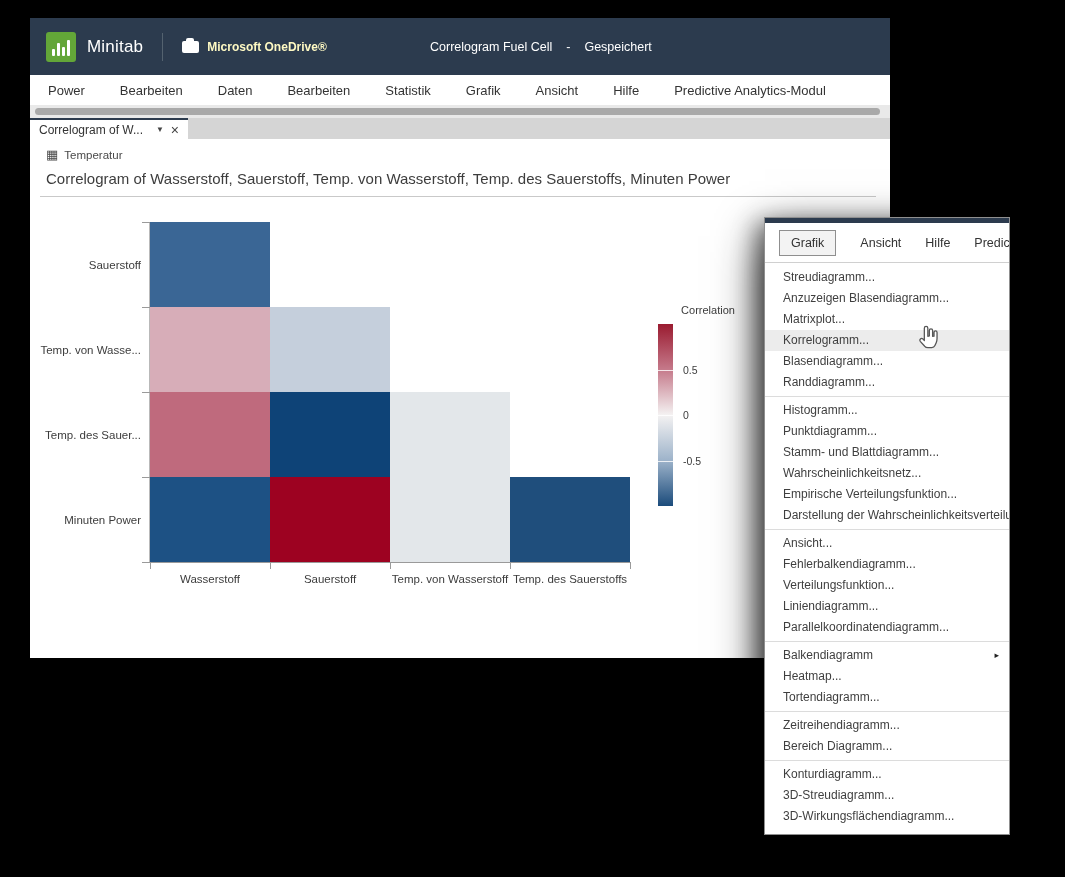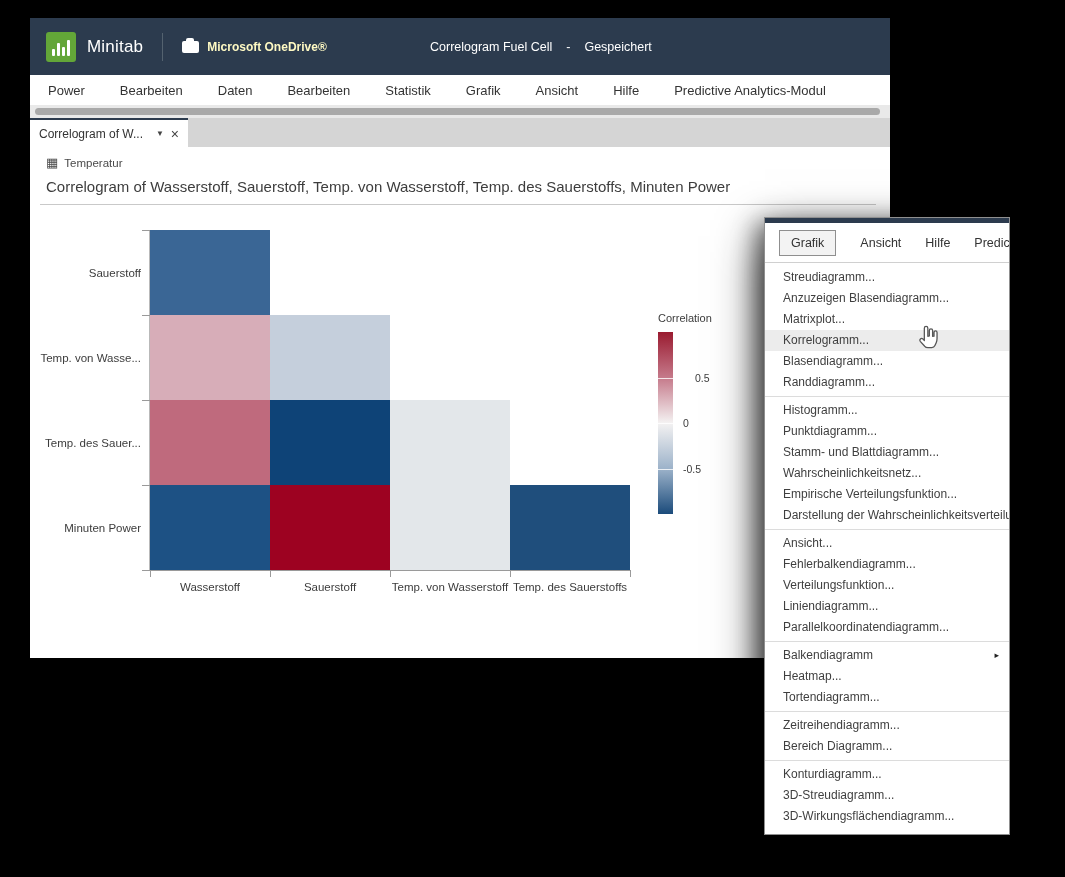--- a/index.html
+++ b/index.html
@@ -19,21 +19,21 @@
   .folder-icon:before{content:"";position:absolute;top:-3px;left:4px;width:8px;height:3px;background:#fff;
                       border-radius:2px 2px 0 0;}
   .storage-label{color:#fef9c3;font-size:12px;font-weight:bold;}
   .doc-title{position:absolute;left:400px;top:0;height:57px;display:flex;align-items:center;gap:14px;
              color:#fff;font-size:12.5px;justify-content:flex-end;}
   .menubar{height:30px;display:flex;align-items:center;gap:35px;padding-left:18px;font-size:13px;color:#333;
            background:#fff;}
   .mb-item{cursor:default;white-space:nowrap;}
   .toolbar-strip{height:13px;background:#e9e9e9;display:flex;align-items:center;}
   .toolbar-bar{height:7px;width:845px;margin-left:5px;background:#a9a9a9;border-radius:4px;}
-  .tabstrip{height:29px;background:#d5d5d5;display:flex;}
+  .tabstrip{height:21px;background:#d5d5d5;display:flex;}
   .tab{width:158px;box-sizing:border-box;background:#fff;border-top:2px solid #2C3B4E;display:flex;
        align-items:center;font-size:12px;color:#333;padding:0 9px;gap:7px;}
   .tab-label{flex:1;white-space:nowrap;overflow:hidden;}
   .tab-caret{font-size:8px;color:#444;}
   .tab-close{font-size:14px;color:#444;line-height:1;}
   .content{position:relative;height:511px;background:#fff;overflow:hidden;}
   .worksheet-line{display:flex;align-items:center;gap:6px;padding:9px 0 0 16px;font-size:11.5px;color:#4a4a4a;}
   .ws-icon{font-size:13px;line-height:1;color:#4a4a4a;}
   .chart-title{font-size:15px;font-weight:400;color:#3d3d3d;margin:9px 0 0 16px;white-space:nowrap;}
   .title-divider{border:none;border-top:1px solid #c9c9c9;margin:9px 14px 0 10px;}
@@ -41,21 +41,21 @@
   
   .chart-wrap{position:absolute;left:120px;top:83px;width:480px;height:340px;padding-left:12px;}
   .cell{position:absolute;}
   .yaxis-line{position:absolute;left:-1px;top:0;width:1px;height:340px;background:#b9b9b9;}
   .xaxis-line{position:absolute;left:-1px;top:340px;width:482px;height:1px;background:#9a9a9a;}
   .ytick{position:absolute;left:-8px;width:8px;height:1px;background:#9a9a9a;}
   .xtick{position:absolute;top:341px;width:1px;height:6px;background:#9a9a9a;}
   .ylabel{position:absolute;right:calc(100% + 9px);transform:translateY(-50%);font-size:11.5px;color:#3c3c3c;
           white-space:nowrap;}
   .xlabel{position:absolute;top:351px;transform:translateX(-50%);font-size:11.5px;color:#3c3c3c;white-space:nowrap;}
-  .legend{position:absolute;left:628px;top:165px;width:100px;}
+  .legend{position:absolute;left:628px;top:165px;width:100px;text-align:center;}
   .legend-title{font-size:11px;color:#3c3c3c;}
   .legend-bar{position:relative;width:15px;height:182px;margin-top:8px;
     background:linear-gradient(#9A1B30 0%,#C5798A 25%,#F4F2F2 50%,#9DB3CA 75%,#1B4B7B 100%);}
   .legend-tick-mark{position:absolute;left:0;width:15px;height:1px;background:rgba(255,255,255,.8);}
   .legend-tick-label{position:absolute;left:25px;transform:translateY(-50%);font-size:10.5px;color:#3c3c3c;}
 
   
   .overlay{position:absolute;left:765px;top:218px;width:244px;height:616px;background:#fff;
            box-shadow:0 18px 45px rgba(0,0,0,.9),-8px 4px 22px rgba(0,0,0,.45);outline:1px solid #8f8f8f;}
   .ov-topbar{height:5px;background:#2C3B4E;}
@@ -155,21 +155,21 @@
           <div class="xlabel" style="left: 180px;">Sauerstoff</div>
           <div class="xlabel" style="left: 300px;">Temp. von Wasserstoff</div>
           <div class="xlabel" style="left: 420px;">Temp. des Sauerstoffs</div>
         </div>
     </div>
 
     <div class="legend">
       <div class="legend-title">Correlation</div>
       <div class="legend-bar" id="legend-bar">
           <div class="legend-tick-mark" style="top: 45.5px;"></div>
-          <div class="legend-tick-label" style="top: 45.5px; margin-left: 12px;">0.5</div>
+          <div class="legend-tick-label" style="top: 45.5px;">0.5</div>
           <div class="legend-tick-mark" style="top: 91px;"></div>
           <div class="legend-tick-label" style="top: 91px;">0</div>
           <div class="legend-tick-mark" style="top: 136.5px;"></div>
           <div class="legend-tick-label" style="top: 136.5px;">-0.5</div>
         </div>
     </div>
   </div>
 </div>
 
 <div class="overlay">

